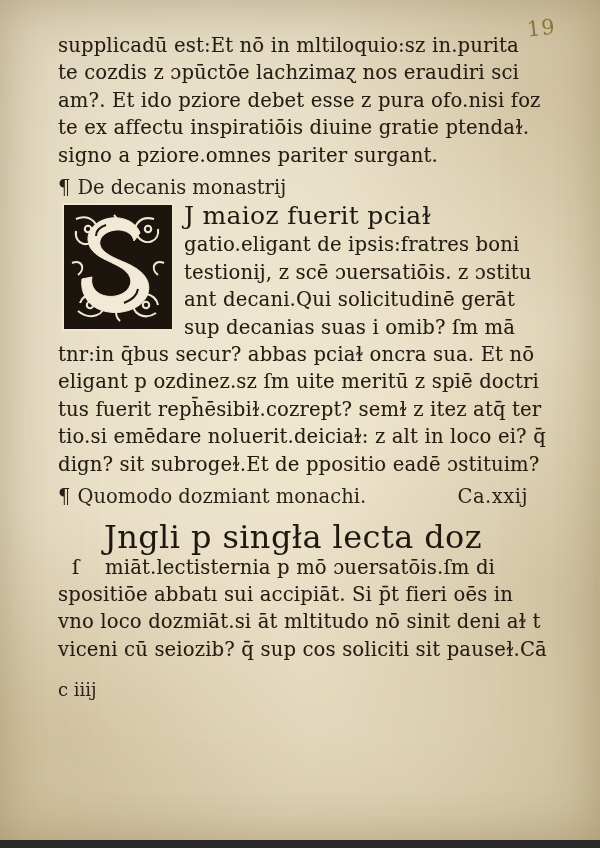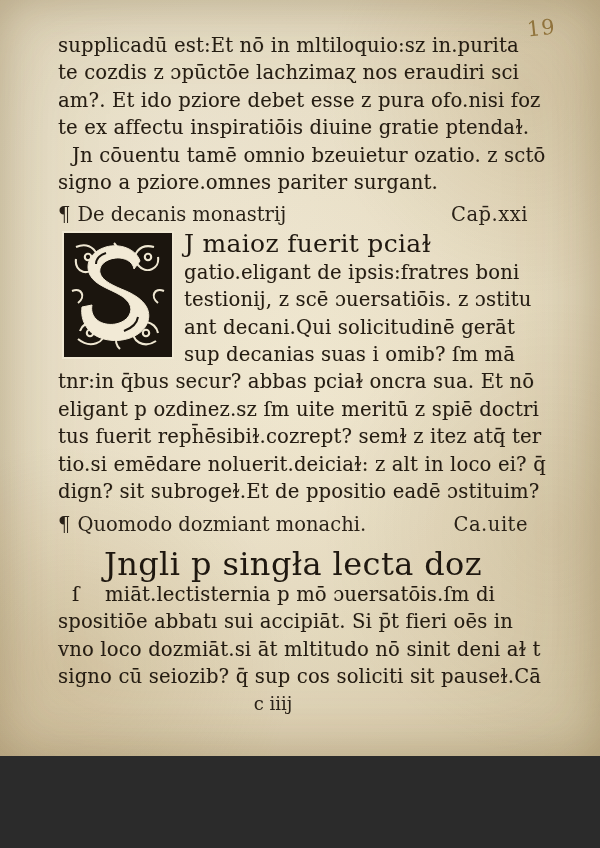--- a/index.html
+++ b/index.html
@@ -3,21 +3,21 @@
 <meta charset="utf-8">
 <style>
   html, body {
     margin: 0;
     padding: 0;
     background: #2b2b2b;
   }
   #page {
     position: relative;
     width: 600px;
-    height: 756px;
+    height: 840px;
     overflow: hidden;
     background:
       radial-gradient(ellipse at 30% 20%, #f2ebd7 0%, #eee5cd 45%, #e7dcc0 75%, #ded2b2 100%);
     font-family: "DejaVu Serif", serif;
     color: #2a2218;
   }
   
   #page::before {
     content: "";
     position: absolute;
@@ -106,53 +106,51 @@
   .head-line {
     font-size: 32px;
     line-height: 33px;
     letter-spacing: 0.4px;
     white-space: pre;
     color: #1f1810;
     padding-left: 46px;
   }
 
   .catch {
-    text-align: center;
+    text-align: left;
     font-size: 18px;
     padding-right: 40px;
-    margin-top: 2px;
+    margin-top: 16px;
   }
 
   .pilcrow { letter-spacing: 1px; }
 
   .spacer-sm { height: 5px; }
   .spacer-md { height: 10px; }
 </style>
 </head>
 <body>
 
 <div id="page">
 
   <div class="folio">19</div>
 
   <div class="text-block">
 
     <div class="ln">supplicadū est:Et nō in mltiloquio:sz in.purita</div>
     <div class="ln">te cozdis z ɔpūctōe lachzimaɀ nos eraudiri sci</div>
     <div class="ln">am?. Et ido pziore debet esse z pura ofo.nisi foz</div>
     <div class="ln">te ex affectu inspiratiōis diuine gratie ptendaɫ.</div>
-    <div class="ln indent-1">Jn cōuentu tamē omnio bzeuietur ozatio. z sctō</div>
     <div class="ln">signo a pziore.omnes pariter surgant.</div>
 
     <div class="spacer-sm"></div>
 
     <div class="rubric-row">
       <span class="pilcrow">¶</span>
       <span style="flex:1; padding-left:6px;">De decanis monastrij</span>
-      <span class="cap">Cap̄.xxi</span>
     </div>
 
     <div class="initial-wrap">
 
       <div class="initial-box">
         <svg width="112" height="128" viewBox="0 0 112 128">
           <rect x="0" y="0" width="112" height="128" fill="#f0e8d3"></rect>
           <rect x="2" y="2" width="108" height="124" fill="#1b150e"></rect>
 
           <g fill="none" stroke="#efe7d2" stroke-width="2.1">
@@ -202,28 +200,28 @@
     <div class="ln">eligant p ozdinez.sz ſm uite meritū z spiē doctri</div>
     <div class="ln">tus fuerit reph̄ēsibiɫ.cozrept? semɫ z itez atq̄ ter</div>
     <div class="ln">tio.si emēdare noluerit.deiciaɫ: z alt in loco ei? q̄</div>
     <div class="ln">dign? sit subrogeɫ.Et de ppositio eadē ɔstituim?</div>
 
     <div class="spacer-sm"></div>
 
     <div class="rubric-row">
       <span class="pilcrow">¶</span>
       <span style="flex:1; padding-left:6px;">Quomodo dozmiant monachi.</span>
-      <span class="cap">Ca.uite</span>
+      <span class="cap">Ca.xxij</span>
     </div>
 
     <div class="spacer-md"></div>
 
     <div class="head-line">Jngli p singła lecta doz</div>
 
     <div class="ln indent-1">ſ    miāt.lectisternia p mō ɔuersatōis.ſm di</div>
     <div class="ln">spositiōe abbatı sui accipiāt. Si p̄t fieri oēs in</div>
     <div class="ln">vno loco dozmiāt.si āt mltitudo nō sinit deni aɫ t</div>
-    <div class="ln">signo cū seiozib? q̄ sup cos soliciti sit pauseɫ.Cā</div>
+    <div class="ln">viceni cū seiozib? q̄ sup cos soliciti sit pauseɫ.Cā</div>
 
     <div class="catch">c iiij</div>
 
   </div>
 </div>
 
 </body></html>

